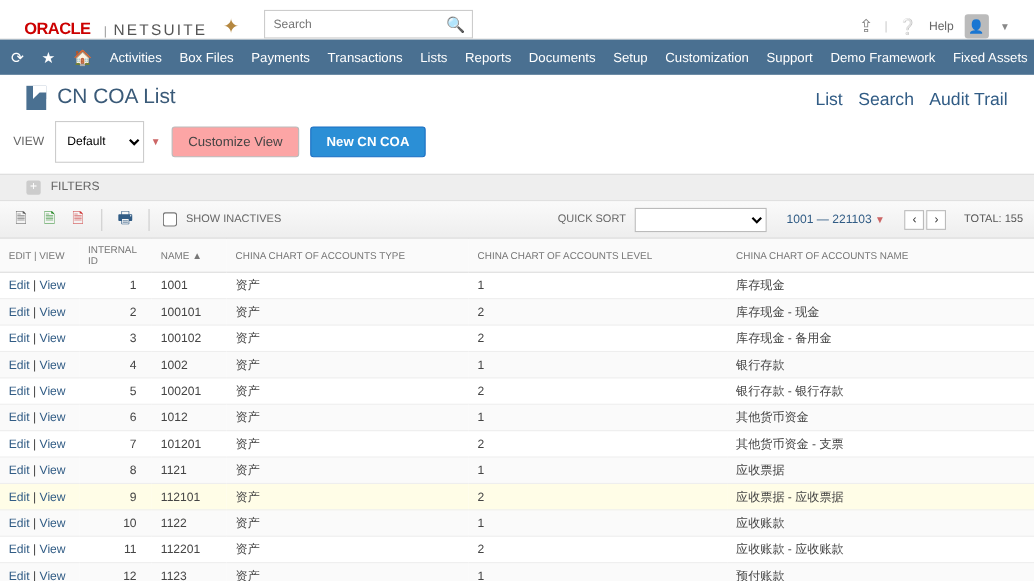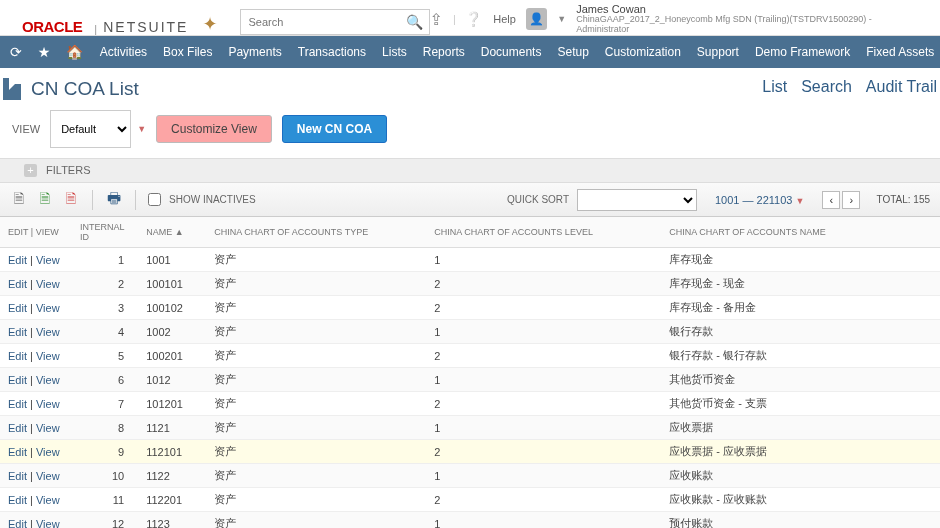--- a/index.html
+++ b/index.html
@@ -16,21 +16,21 @@
 .topright .share{font-size:16px;color:#888}
 .topright .help{font-size:14px;color:#888}
 .topright .helptxt{color:#666}
 .topright .avatar{width:22px;height:22px;background:#bbb;border-radius:3px;display:flex;align-items:center;justify-content:center;color:#fff;font-size:12px}
 .topright .userblock{display:flex;flex-direction:column;line-height:1.1}
 .topright .userblock .uname{color:#444;font-size:11px}
 .topright .userblock .urole{color:#888;font-size:9px}
 .navbar{background:#4a7091;height:32px;display:flex;align-items:center;padding:0 10px;gap:16px;color:#fff;font-size:12px}
 .navbar .navicon{color:#fff;font-size:14px}
 .navbar .navitem{color:#fff;cursor:pointer;white-space:nowrap}
-.page-hd{display:flex;align-items:flex-start;padding:10px 3px 6px}
+.page-hd{display:flex;align-items:flex-end;padding:10px 24px 6px}
 .page-hd .docicon{width:18px;height:22px;background:#4a7091;margin-right:10px;position:relative}
 .page-hd .docicon:before{content:"";position:absolute;top:0;right:0;width:6px;height:6px;background:#fff;border-bottom:6px solid #4a7091;border-left:6px solid transparent}
 .page-hd h1{color:#3a5a78;font-size:19px;font-weight:normal}
 .page-hd .hdlinks{margin-left:auto;display:flex;gap:14px;font-size:16px;color:#555}
 .viewrow{display:flex;align-items:center;padding:4px 12px 10px;gap:10px}
 .viewrow .lbl{font-size:11px;color:#666}
 .viewrow select{height:38px;border:1px solid #ccc;font-size:11px;padding:0 18px 0 6px;background:#fff}
 .btn-grey{height:28px;padding:0 14px;border:1px solid #bbb;background:#fca5a5;border-radius:3px;font-size:12px;color:#444;cursor:pointer}
 .btn-blue{height:28px;padding:0 14px;border:1px solid #1b6ec2;background:#2b8fd6;border-radius:3px;font-size:12px;color:#fff;cursor:pointer;font-weight:bold}
 .filters{background:#eee;padding:5px 24px;font-size:11px;color:#666;border-top:1px solid #ddd;border-bottom:1px solid #ddd}
@@ -71,24 +71,20 @@
     <input type="text" placeholder="Search" style="">
     <span class="mag">🔍</span>
   </div>
   <div class="topright">
     <span class="share">⇪</span>
     <span style="color:#ccc">|</span>
     <span class="help">❔</span>
     <span class="helptxt">Help</span>
     <span class="avatar">👤</span>
     <span style="color:#888;font-size:9px">▼</span>
-    <div class="userblock">
-      <span class="uname">James Cowan</span>
-      <span class="urole">ChinaGAAP_2017_2_Honeycomb Mfg SDN (Trailing)(TSTDRV1500290) - Administrator</span>
-    </div>
   </div>
 </div>
 
 <div class="navbar">
   <span class="navicon">⟳</span>
   <span class="navicon">★</span>
   <span class="navicon">🏠</span>
   <span class="navitem">Activities</span>
     <span class="navitem">Box Files</span>
     <span class="navitem">Payments</span>

